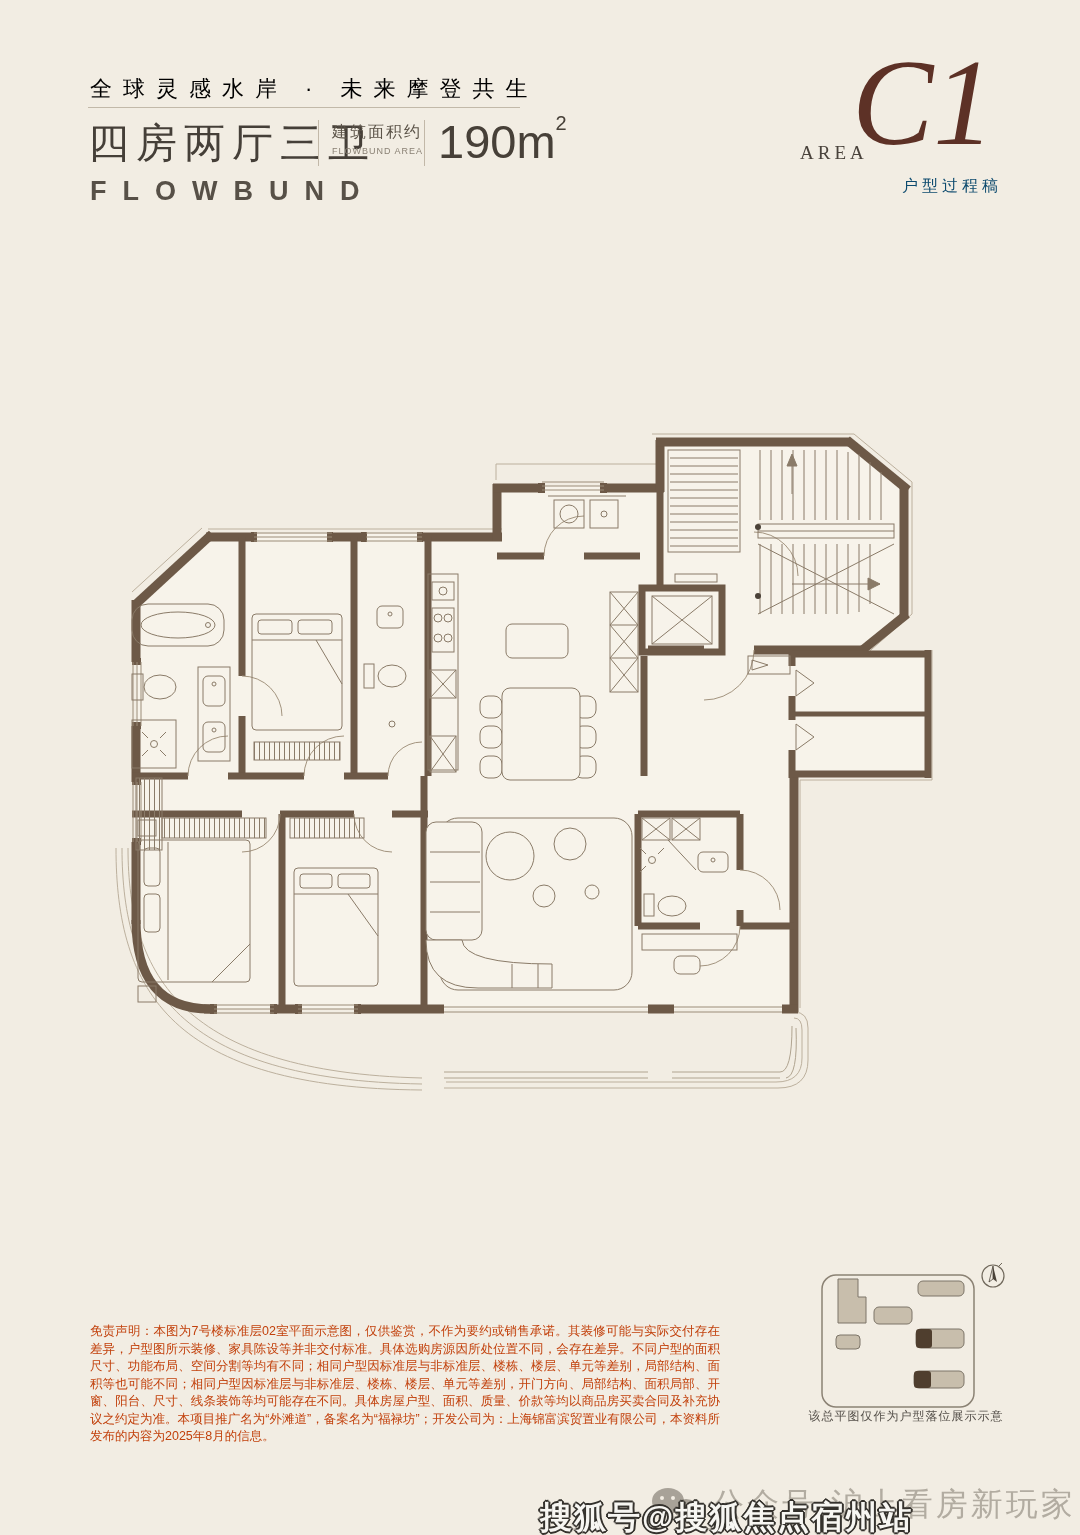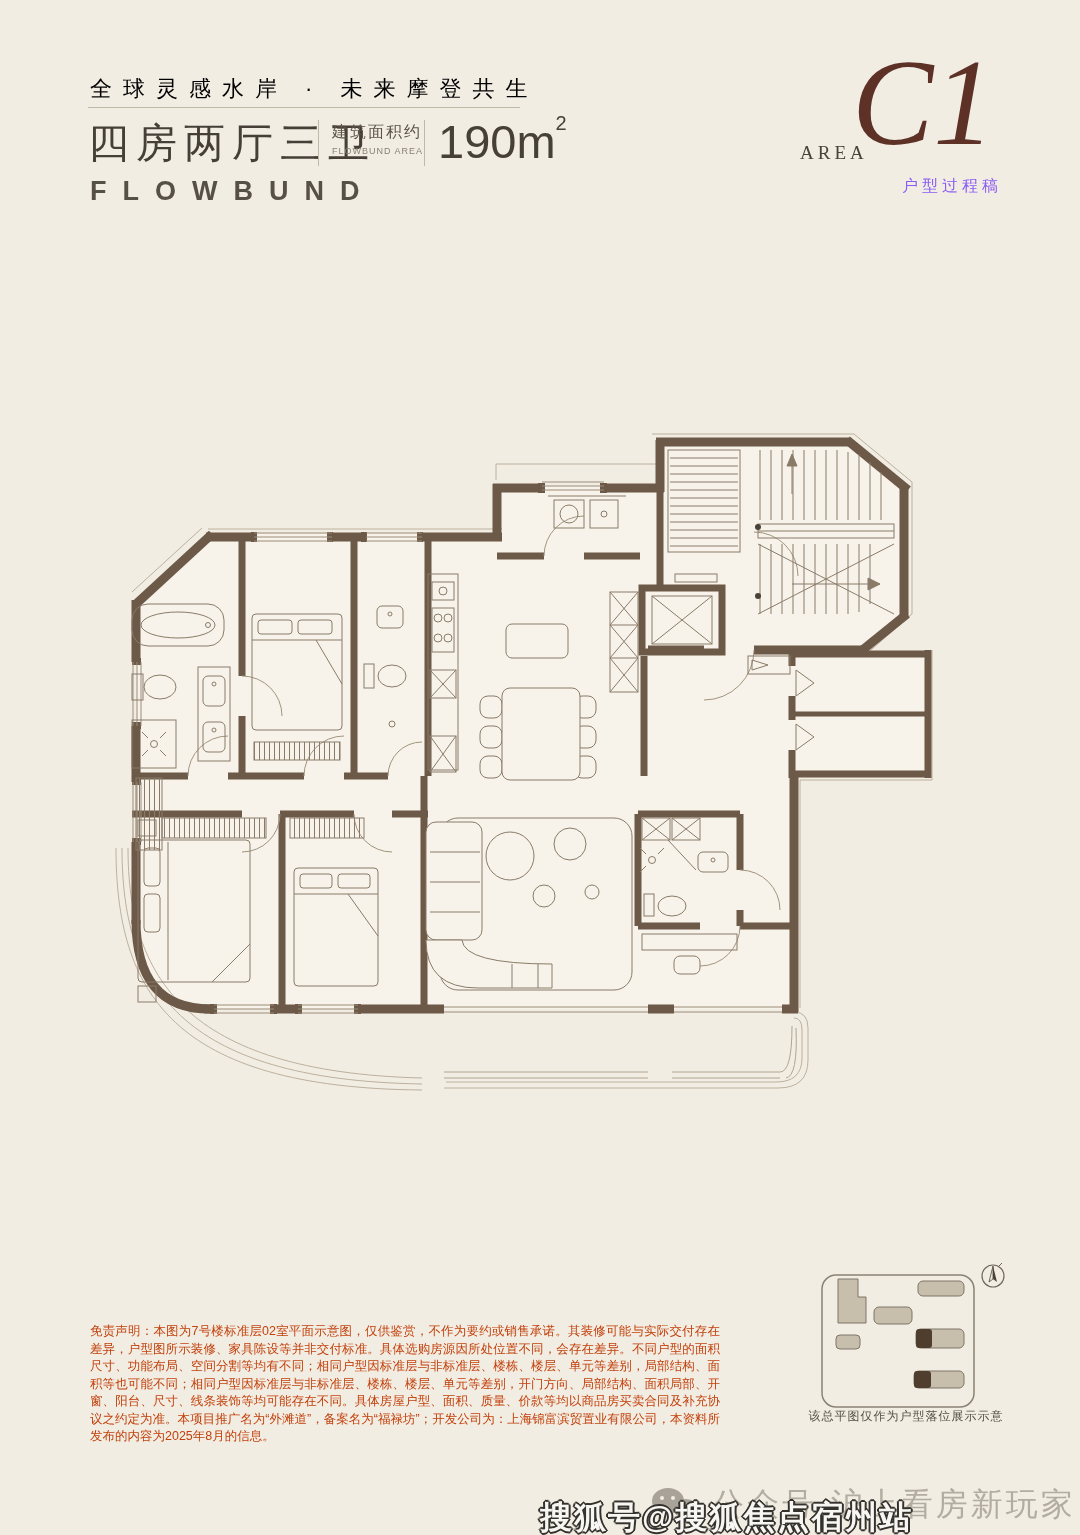--- a/index.html
+++ b/index.html
@@ -17,21 +17,21 @@
   .area-cn{left:332px;top:122px;font-size:16px;letter-spacing:2px;color:#5c5449;}
   .area-en{left:332px;top:146px;font-size:9px;letter-spacing:1px;color:#8a8174;}
   .area-val{left:438px;top:112px;font-size:47px;color:#474038;}
   .area-val sup{font-size:20px;vertical-align:28px;}
   .brand{left:90px;top:176px;font-size:27px;letter-spacing:16px;color:#575047;font-weight:600;}
   
   .type-label{left:800px;top:142px;font-family:"Liberation Serif","DejaVu Serif",serif;
               font-size:19px;letter-spacing:4px;color:#4a433c;}
   .type-code{left:852px;top:36px;font-family:"Liberation Serif","DejaVu Serif",serif;
              font-size:122px;line-height:1.1;font-style:italic;}
-  .type-note{left:902px;top:176px;font-size:16px;letter-spacing:4px;color:#8b5cf6;}
+  .type-note{left:902px;top:176px;font-size:16px;letter-spacing:4px;color:#0c4a6e;}
   
   .disclaimer{left:90px;top:1323px;width:630px;font-size:12.5px;line-height:17.5px;
               color:#c2410c;text-align:justify;}
   
   .siteplan{left:812px;top:1255px;}
   .site-caption{left:806px;top:1408px;width:200px;text-align:center;font-size:12px;
                 letter-spacing:1px;color:#55504a;}
   
   .wm1{left:648px;top:1483px;color:#b2aca1;font-size:32px;letter-spacing:3px;
        display:flex;align-items:center;gap:12px;}

